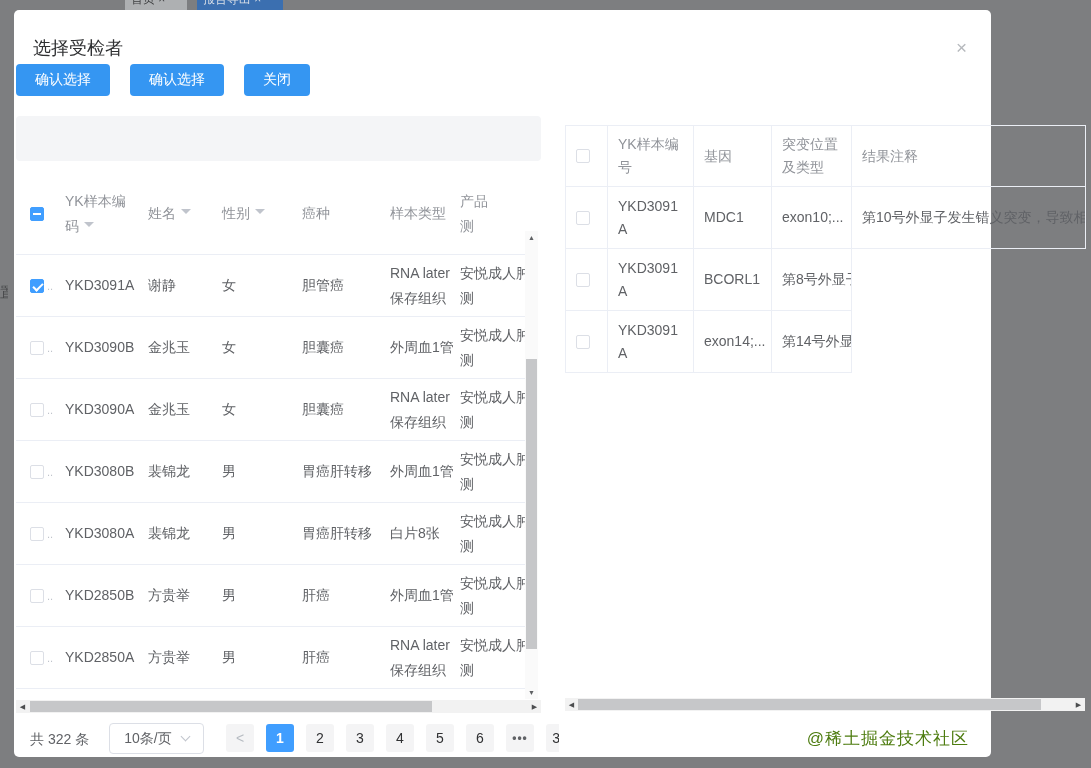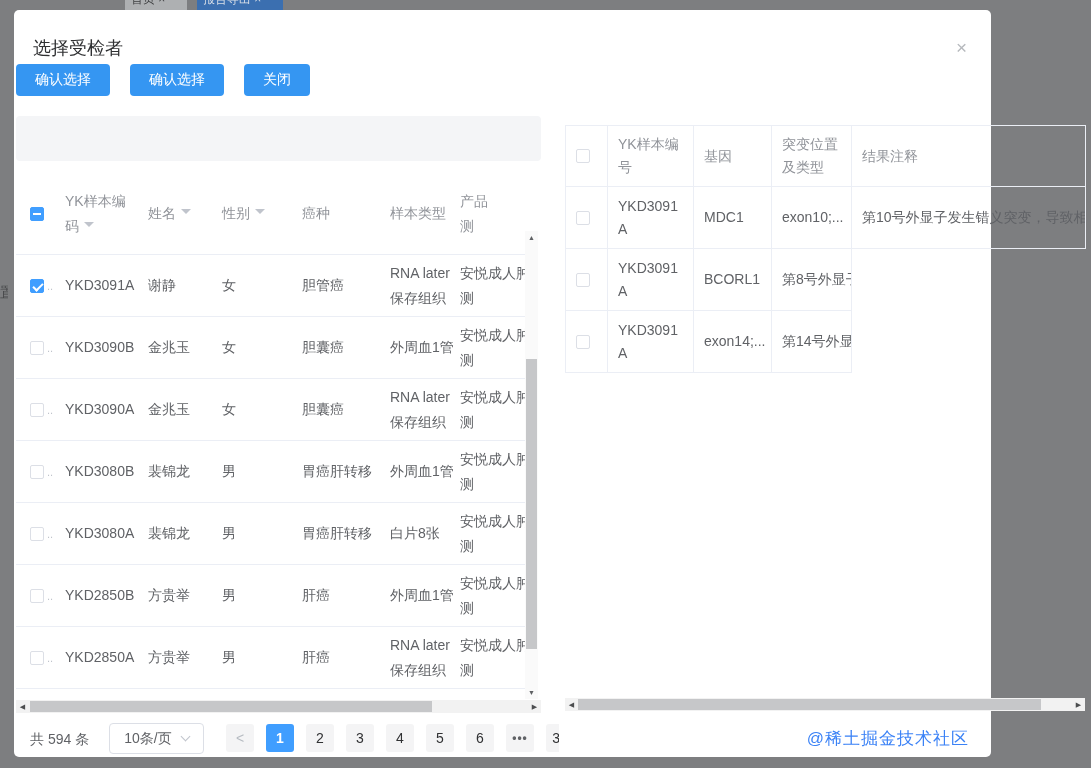--- a/index.html
+++ b/index.html
@@ -58,21 +58,21 @@
   .pbtn.active { background:#409eff; color:#fff; font-weight:bold; }
   .pbtn.prev { color:#b7bcc2; }
   .pbtn .more { letter-spacing:1px; font-weight:bold; color:#606266; font-size:12px; }
 
   
   .rtable { position:absolute; left:551px; top:115px; width:521px; font-size:14px; color:#606266; border-top:1px solid #ebeef5; border-left:1px solid #ebeef5; }
   .rrow { display:grid; grid-template-columns:42px 86px 78px 80px 1fr; min-height:62px; }
   .rrow.rhead { color:#909399; min-height:61px; }
   .rcell { border-right:1px solid #ebeef5; border-bottom:1px solid #ebeef5; display:flex; align-items:center; padding:6px 8px 6px 10px; line-height:23px; overflow:hidden; }
   .rcell.note { white-space:nowrap; }
-  .watermark { position:absolute; right:22px; top:717px; font-size:17px; color:#3b82f6; letter-spacing:1px; }
+  .watermark { position:absolute; right:22px; top:717px; font-size:17px; color:#4d7c0f; letter-spacing:1px; }
 </style>
 </head>
 <body>
 
 <div class="top-strip">
   <div class="bg-tab tab-home">
       <span class="t"><span>首页</span> <span>×</span></span>
     </div>
   <div class="bg-tab tab-export">
       <span class="t"><span>报告导出</span> <span>×</span></span>
@@ -211,21 +211,21 @@
     </div>
   </div>
 
   <div class="hscroll lh">
     <div class="arrow" style="left:0">◀</div>
     <div class="thumb" style="left:14px; width:402px;"></div>
     <div class="arrow" style="right:0">▶</div>
   </div>
 
   <div class="pager-zone">
-    <div class="total">共 594 条</div>
+    <div class="total">共 322 条</div>
     <div class="psize">
         <span>10条/页</span>
         <span class="chev"></span>
       </div>
     <div class="pages">
       <div class="pbtn prev">&lt;</div>
       <div class="pbtn active">1</div>
       <div class="pbtn">2</div>
       <div class="pbtn">3</div>
       <div class="pbtn">4</div>

